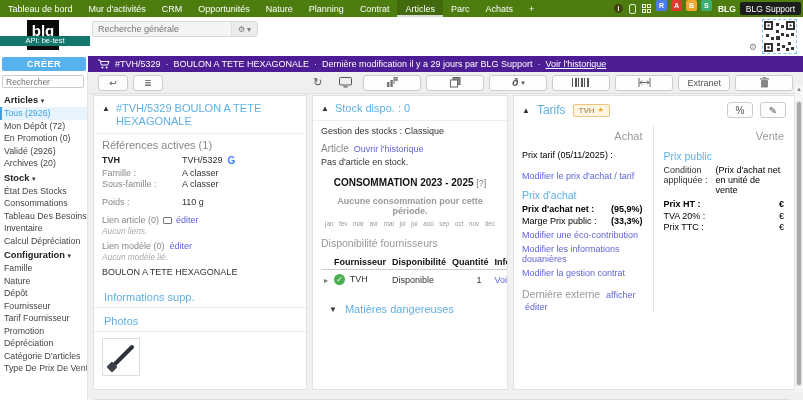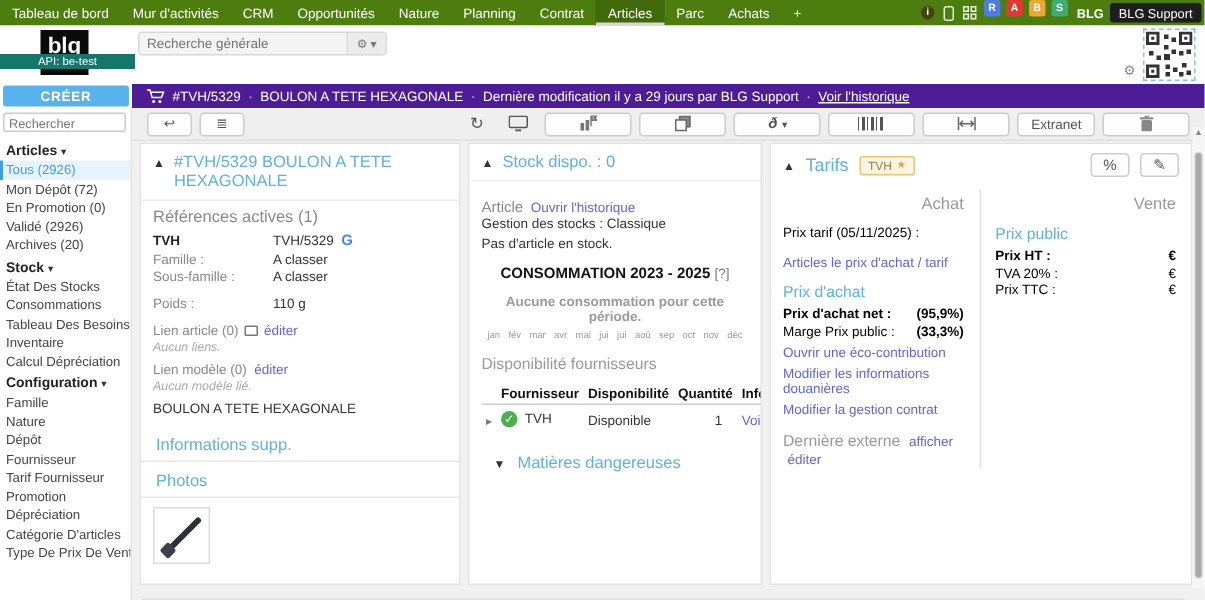--- a/index.html
+++ b/index.html
@@ -362,25 +362,25 @@
     </div>
 
   </div>
 
   <div class="card card2">
     <div class="card-head">
       <span class="tri">▲</span>
       <span class="card-title">Stock dispo. : 0</span>
     </div>
     <div class="card-body">
+      <div>Gestion des stocks : Classique</div>
       <div style="margin-top:7px">
         <span class="gray" style="font-size:10px">Article</span>
         &nbsp;<a class="plink">Ouvrir l'historique</a>
       </div>
-      <div>Gestion des stocks : Classique</div>
       <div style="margin-top:3px">Pas d'article en stock.</div>
 
       <div class="center cons-title">
         <span>CONSOMMATION 2023 - 2025</span> <span class="cons-help">[?]</span>
       </div>
       <div class="center cons-empty">Aucune consommation pour cette période.</div>
       <div class="months">
         <span>jan</span>
           <span>fév</span>
           <span>mar</span>
@@ -433,44 +433,48 @@
       <span class="push"></span>
       <span class="mini-btn">%</span>
       <span class="mini-btn">
           <span>✎</span>
         </span>
     </div>
     <div class="tarif-cols">
       <div class="tcol">
         <div class="tcol-title">Achat</div>
         <div class="fs9">Prix tarif (05/11/2025) :</div>
-        <div style="margin:5px 0"><a class="plink fs9">Articles le prix d'achat / tarif</a></div>
+        <div style="margin:5px 0"><a class="plink fs9">Modifier le prix d'achat / tarif</a></div>
         <div class="sub-blue">Prix d'achat</div>
         <div class="prow b">
           <span>Prix d'achat net :</span>
           <span>(95,9%)</span>
         </div>
         <div class="prow">
           <span>Marge Prix public :</span>
           <span style="font-weight:bold">(33,3%)</span>
         </div>
         <div class="plinks">
-          <div><a class="plink">Ouvrir une éco-contribution</a></div>
+          <div><a class="plink">Modifier une éco-contribution</a></div>
           <div><a class="plink">Modifier les informations douanières</a></div>
           <div><a class="plink">Modifier la gestion contrat</a></div>
         </div>
         <div class="cat-row">
           <span>Dernière externe</span>
           &nbsp;<a class="plink fs9">afficher</a>
           &nbsp;<a class="plink fs9">éditer</a>
         </div>
       </div>
       <div class="tcol vente">
         <div class="tcol-title">Vente</div>
         <div class="sub-blue" style="margin-top:0">Prix public</div>
+        <div class="cond-row">
+          <span class="cl">Condition appliquée :</span>
+          <span>(Prix d'achat net en unité de vente</span>
+        </div>
         <div class="prow b">
           <span>Prix HT :</span>
           <span>€</span>
         </div>
         <div class="prow">
           <span>TVA 20% :</span>
           <span>€</span>
         </div>
         <div class="prow">
           <span>Prix TTC :</span>

